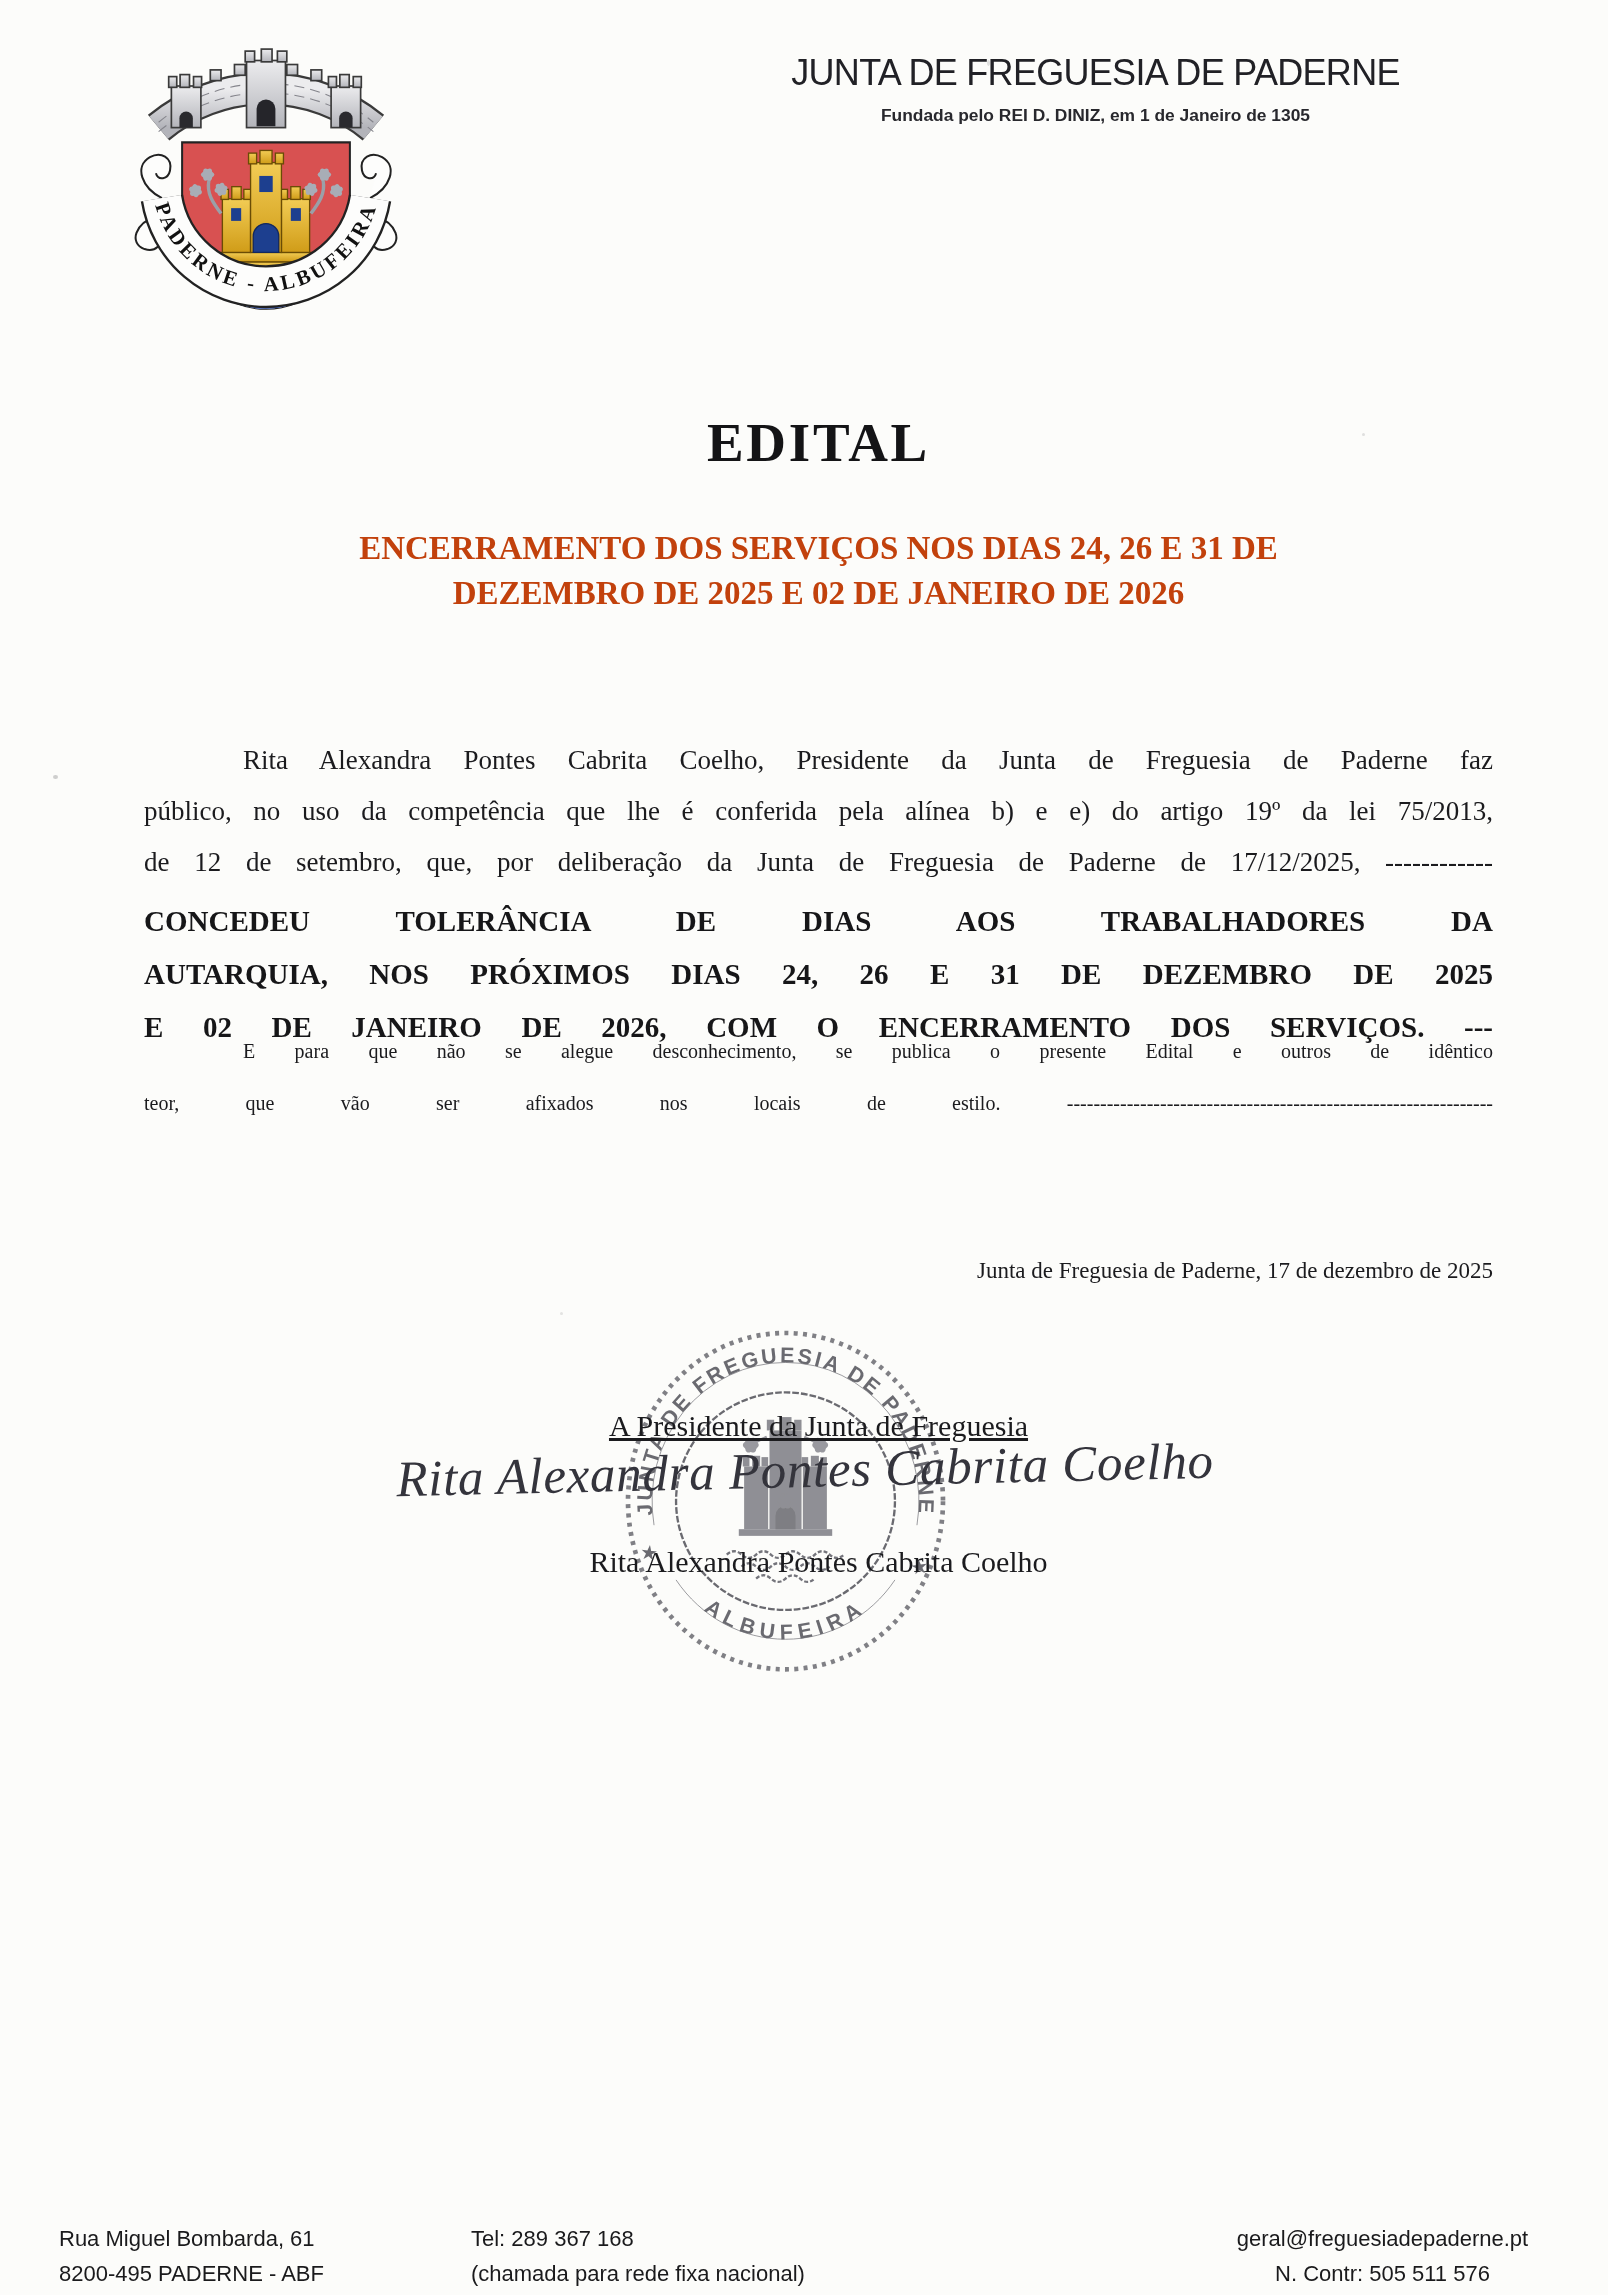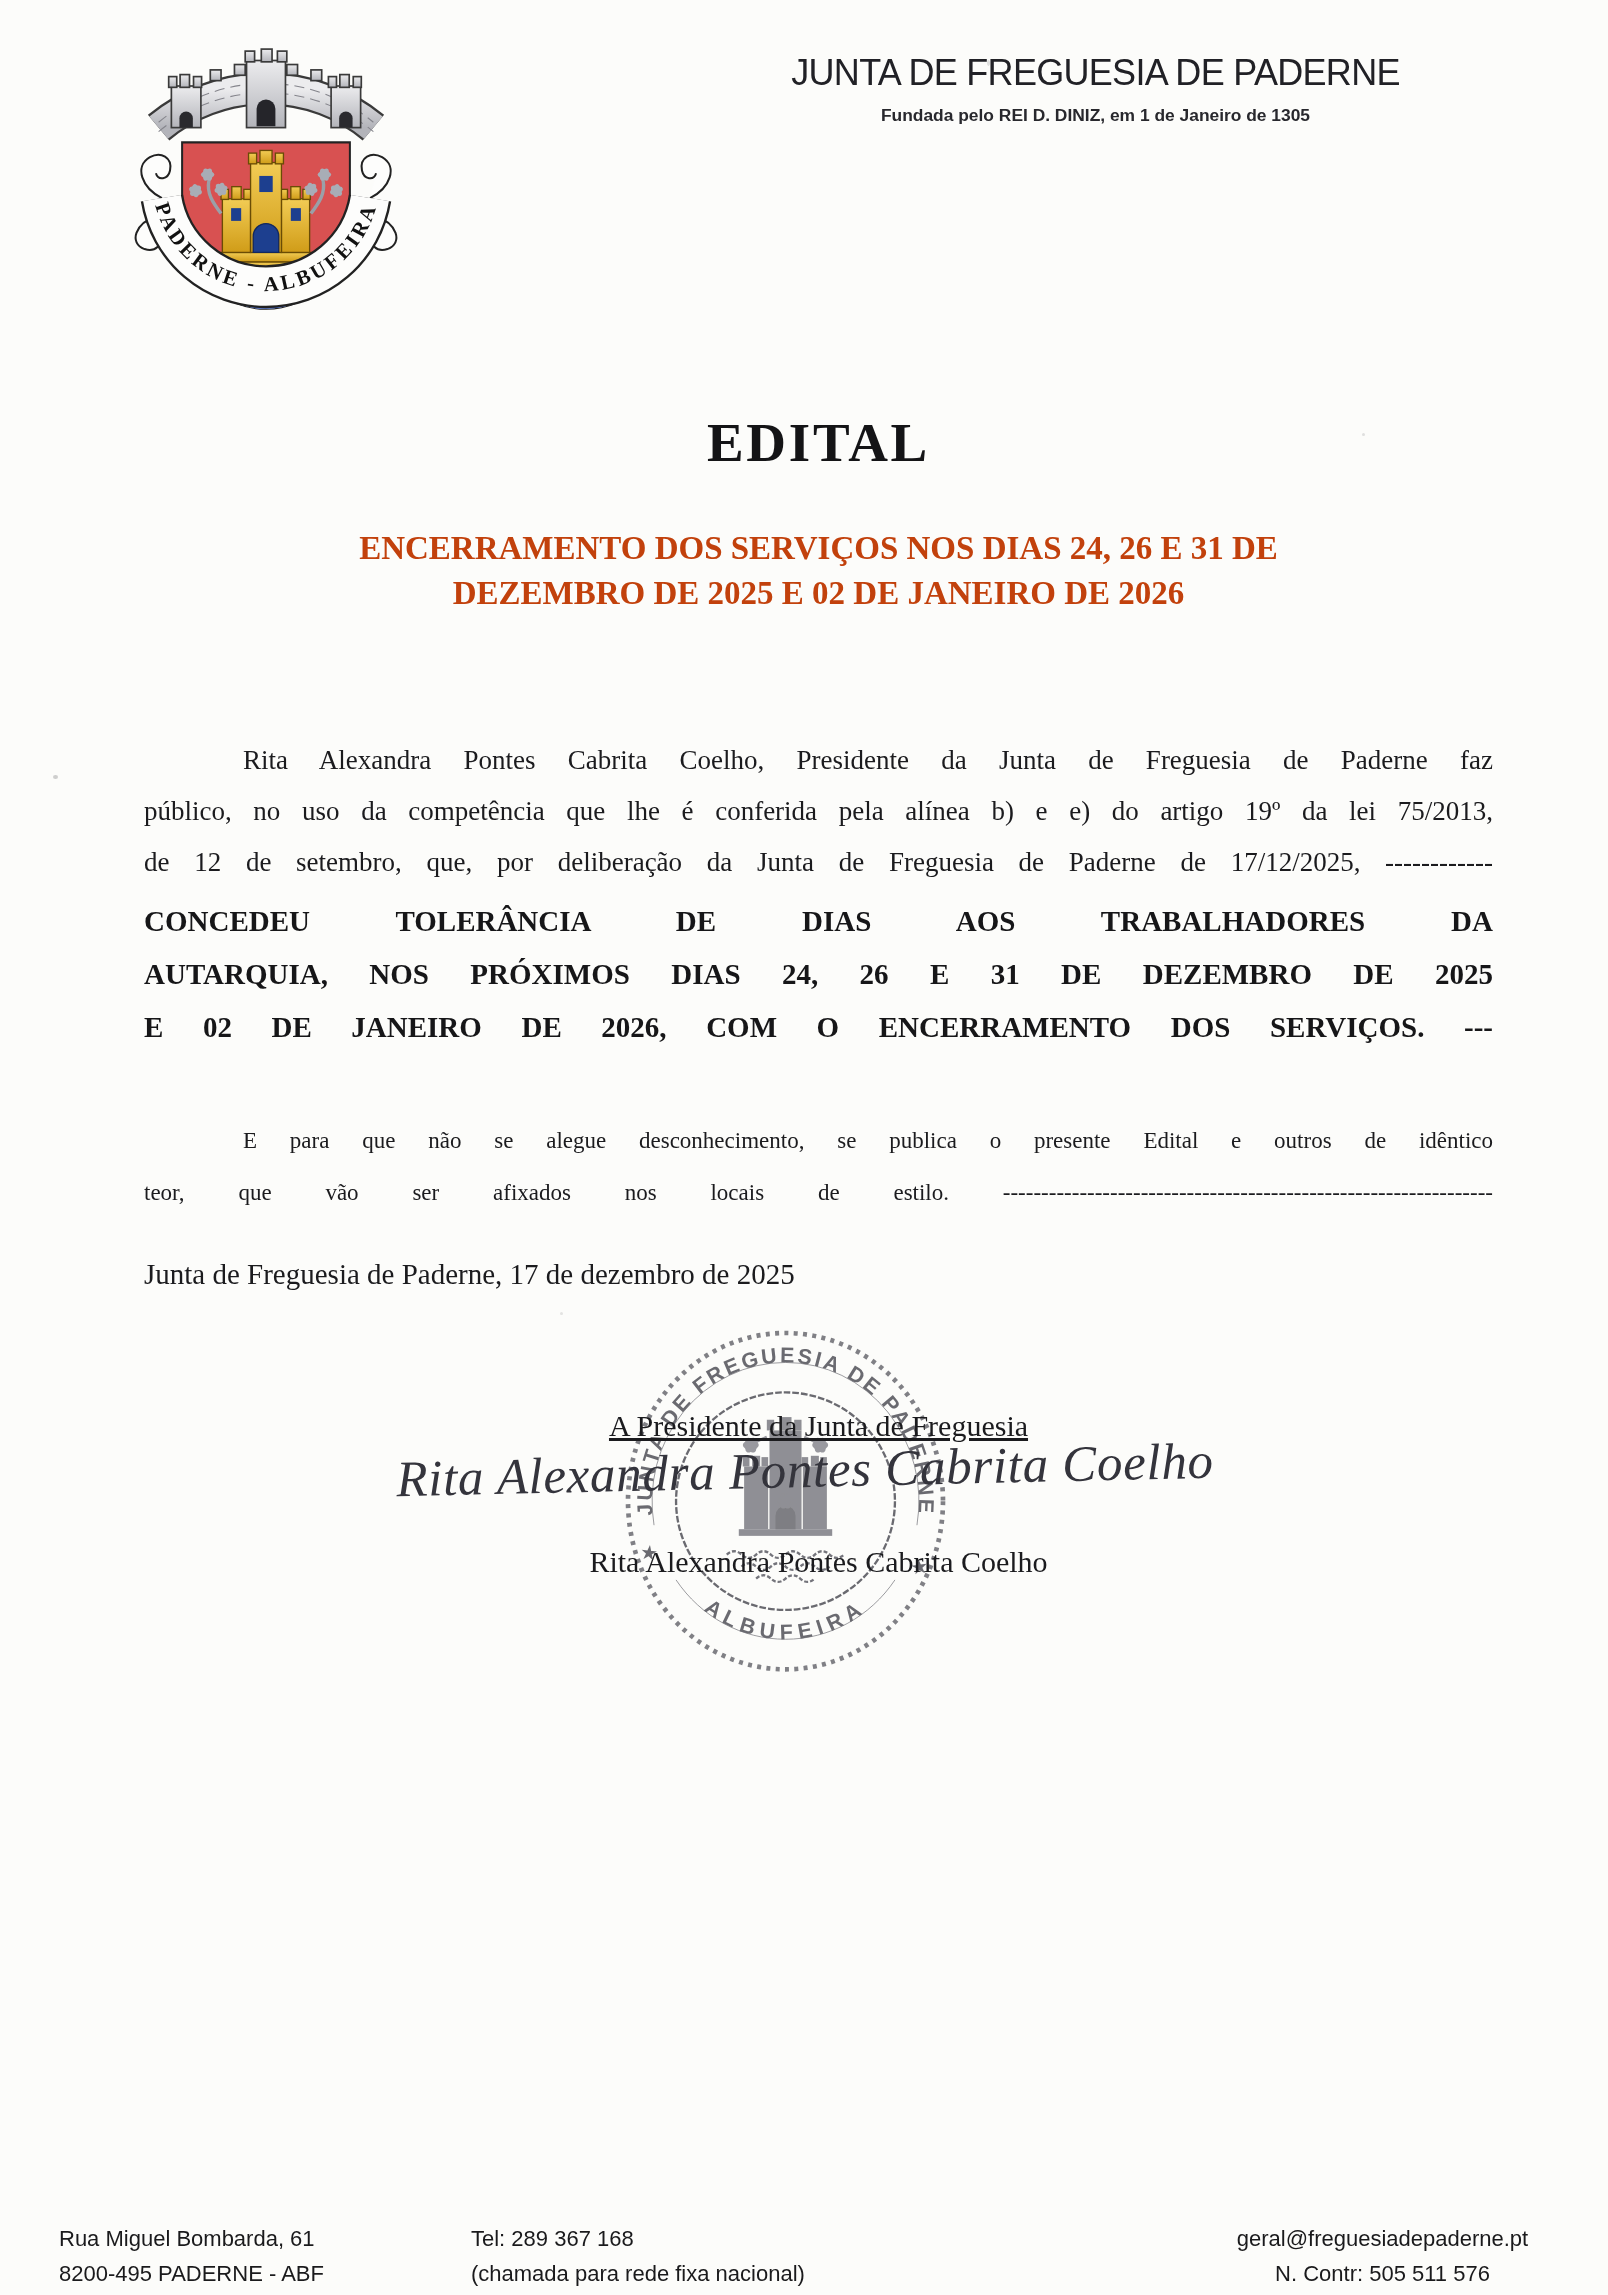--- a/index.html
+++ b/index.html
@@ -23,25 +23,25 @@
   .subject { left:144px; top:526px; width:1349px; font-size:33px; font-weight:700; color:#c2410c; }
   .subject .ln { line-height:45px; text-align:center; white-space:nowrap; }
 
   .para { left:144px; width:1349px; }
   .para .ln { white-space:nowrap; text-align:justify; text-align-last:justify; }
   .p1 { top:735px; font-size:27px; }
   .p1 .ln { line-height:51px; }
   .p1 .ln:first-child { text-indent:99px; }
   .p2 { top:895px; font-size:29px; font-weight:700; color:#161618; }
   .p2 .ln { line-height:53px; }
-  .p3 { top:1115px; font-size:23px; }
+  .p3 { top:1025px; font-size:20px; }
   .p3 .ln { line-height:52px; }
   .p3 .ln:first-child { text-indent:99px; }
 
-  .dateline { left:144px; top:1258px; width:1349px; text-align:left; font-size:29px; }
+  .dateline { left:144px; top:1258px; width:1349px; text-align:right; font-size:23px; }
 
   .role-line { left:144px; top:1409px; width:1349px; text-align:center; font-size:30px; z-index:3;text-decoration:underline; }
   .script-sig { left:361px; top:1441px; width:888px; text-align:center;
     font-family:"Liberation Serif",serif; font-style:italic;
     font-size:51px; letter-spacing:0.7px; color:#34343c;
     transform:rotate(-1.3deg); z-index:4; }
   .signer-name { left:144px; top:1545px; width:1349px; text-align:center; font-size:30px; z-index:3; }
 
   .stamp { left:612px; top:1322px; width:347px; height:361px; z-index:2; opacity:.9; }
 

